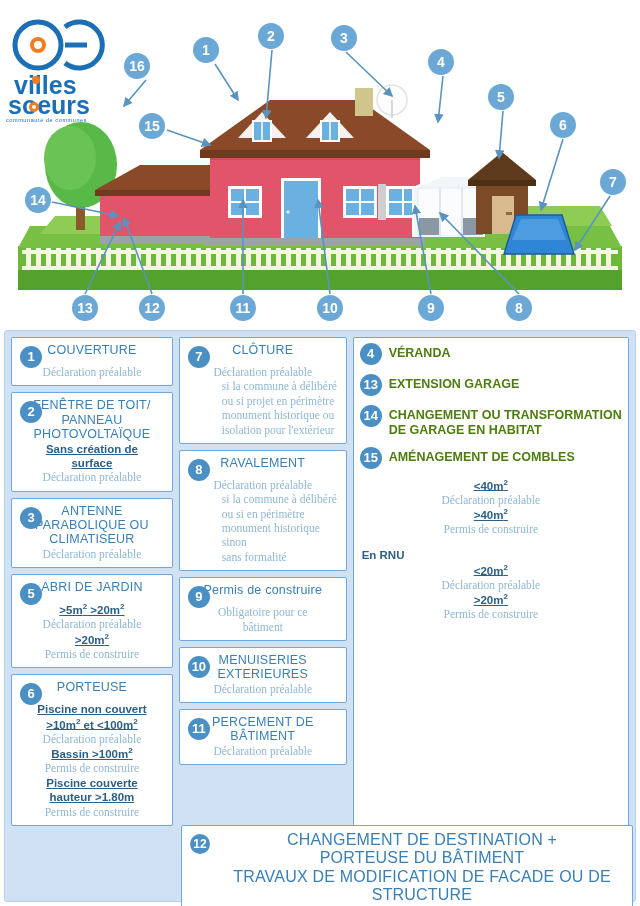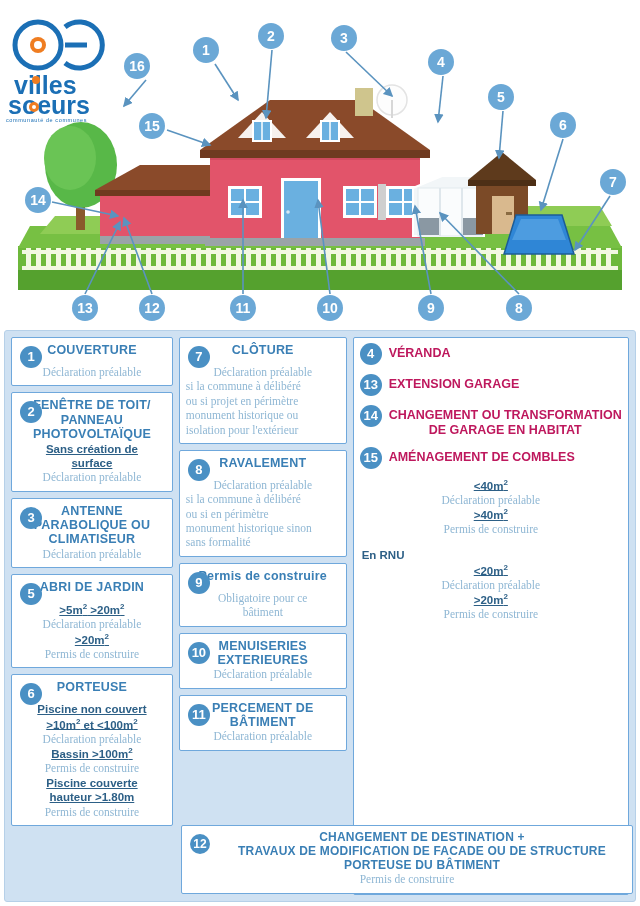--- a/index.html
+++ b/index.html
@@ -51,56 +51,56 @@
     font-size:13px;
     line-height:22px;
     text-align:center;
     vertical-align:middle;
     flex:0 0 22px;
   }
   .badge.sm { width:20px; height:20px; line-height:20px; font-size:12px; flex:0 0 20px; }
 
   .title {
     color:#3a7fb5;
-    font-weight:bold;
+    font-weight:normal;
     font-size:12.5px;
     letter-spacing:.2px;
     text-align:center;
     line-height:1.15;
   }
   .sub-bold {
     color:#2c5f86;
     font-weight:bold;
     font-size:11.5px;
     text-align:center;
     line-height:1.25;
     text-decoration:underline;
   }
   .sub {
     color:#8fb7d4;
     font-size:11.5px;
     text-align:center;
     line-height:1.25;
     font-family:Liberation Serif, serif;
   }
-  .sub.left { text-align:left; color:#8fb7d4; }
+  .sub.left { text-align:left; color:#8fb7d4;margin-left:36px; }
 
   .hang { position:relative; padding-left:0; }
   .hang .badge { position:absolute; left:2px; top:3px; }
 
   
   .right-main { flex:1; display:flex; flex-direction:column; }
   .rline { display:flex; align-items:flex-start; gap:7px; margin-bottom:9px; }
   .rline .rtext {
-    color:#be185d; font-weight:bold; font-size:12.5px; line-height:1.18; padding-top:3px;text-align:center;
+    color:#4d7c0f; font-weight:bold; font-size:12.5px; line-height:1.18; padding-top:3px;
   }
   .zone-label { color:#2c5f86; font-weight:bold; font-size:11.5px; margin:4px 0 2px 2px; }
 
   .card-16 .title { font-size:12px; }
-  .card-12 .title { font-size:12px; }
+  .card-12 .title { font-size:16px; }
 
   .sup { font-size:8px; vertical-align:super; }
 </style>
 </head>
 <body>
 
 <div id="illustration">
   <svg width="640" height="320" viewBox="0 0 640 320">
     <defs>
       <marker id="arrow" markerWidth="7" markerHeight="7" refX="5" refY="3" orient="auto">
@@ -474,19 +474,19 @@
         <div class="title">COUPE ET ABBATAGE D'ARBRE</div>
         <div class="title">EN ESPACE BOISÉ CLASSÉ</div>
       </div>
       <div class="sub">Déclaration préalable</div>
     </div>
 
     <div class="card card-12" style="position:absolute; left:176px; top:494px; width:452px;">
       <div class="hang" style="padding-left:30px; min-height:20px;">
         <span class="badge sm">12</span>
         <div class="title">CHANGEMENT DE DESTINATION +</div>
+        <div class="title">PORTEUSE DU BÂTIMENT</div>
         <div class="title">TRAVAUX DE MODIFICATION DE FACADE OU DE STRUCTURE</div>
-        <div class="title">PORTEUSE DU BÂTIMENT</div>
       </div>
       <div class="sub">Permis de construire</div>
     </div>
   </div>
 </div>
 
 </body></html>

